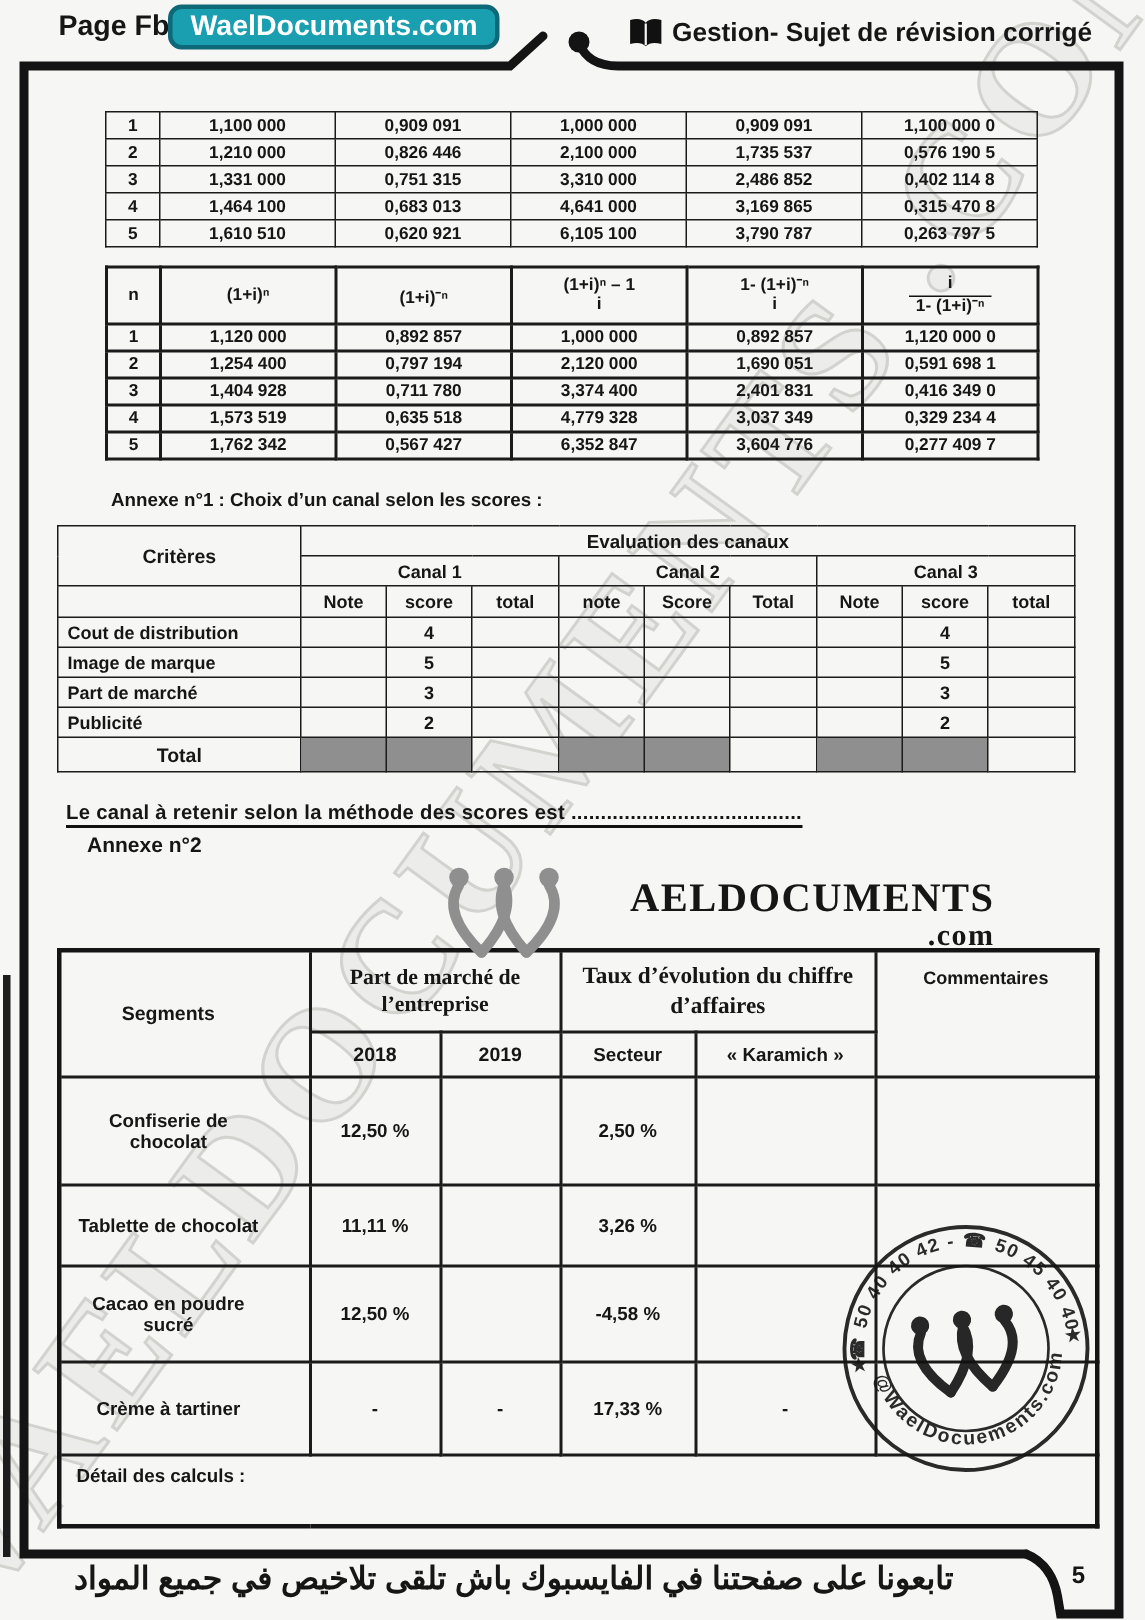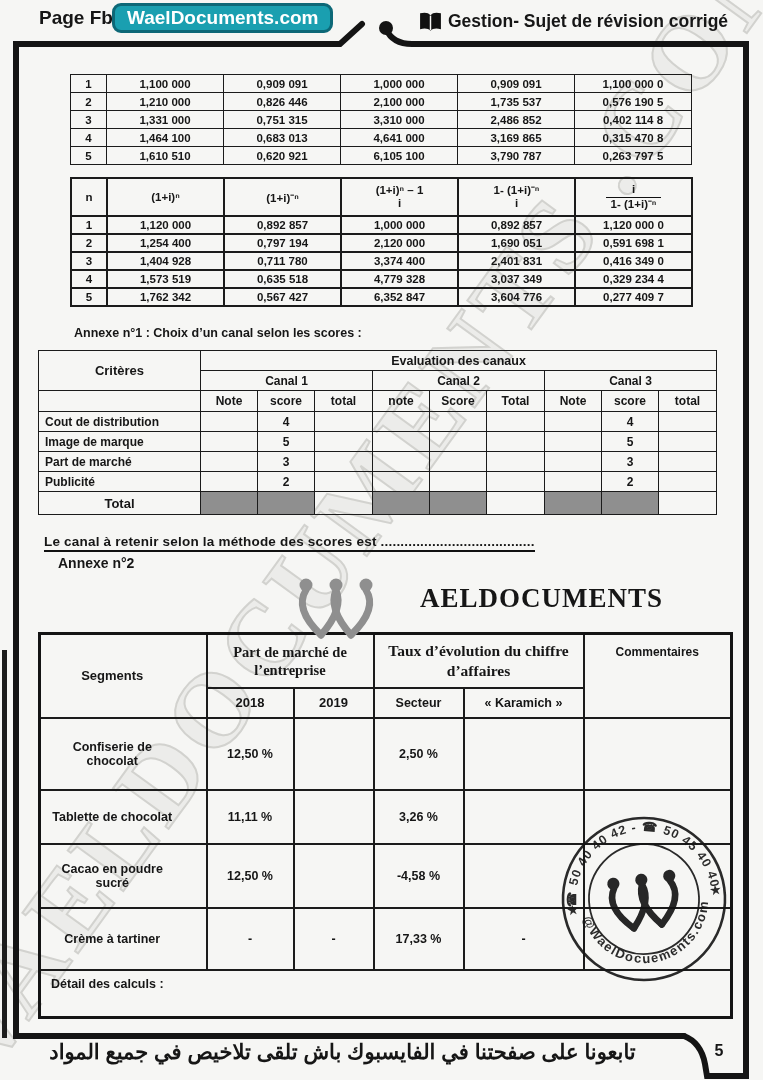--- a/index.html
+++ b/index.html
@@ -312,20 +312,21 @@
 
 <div class="abs canal-line">Le canal à retenir selon la méthode des scores est .......................................</div>
 <div class="abs annexe2-lbl">Annexe n°2</div>
 
 <div class="abs logo">
   <svg width="100" height="80" viewBox="0 0 100 80" style="color:#8f8f8f;">
       <use href="#wglyph"></use>
     </svg>
   <div>
     <div class="logo-text"><span class="p1">AEL</span><span>DOCUMENTS</span>
+      <div class="logo-tld">.com</div>
     </div>
   </div>
 </div>
 
 <table class="t3" style="left:38px;top:632px;width:692px;border:3px solid #141414;">
   <colgroup>
       <col style="width:167px">
       <col style="width:87px">
       <col style="width:80px">
       <col style="width:90px">

